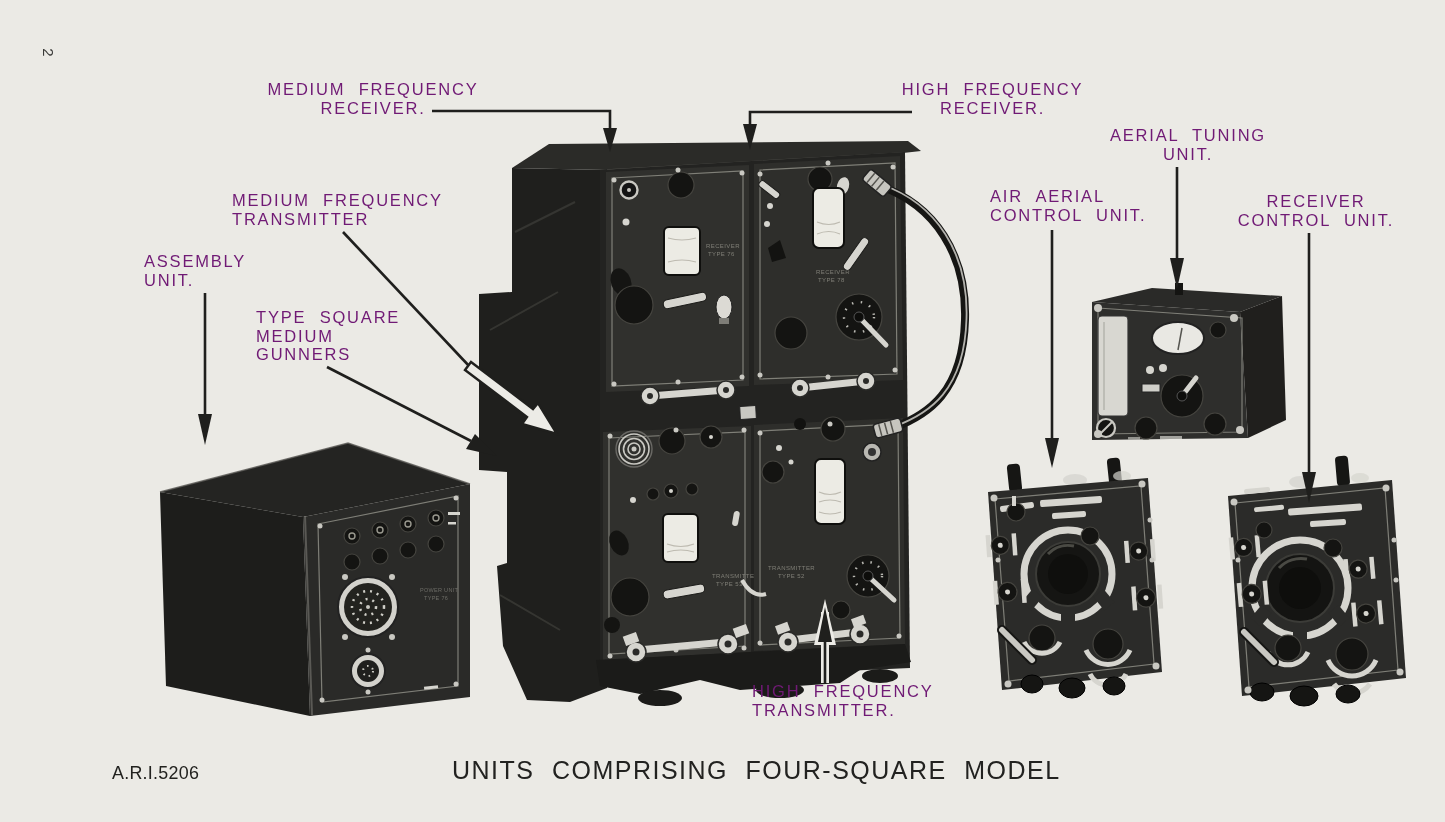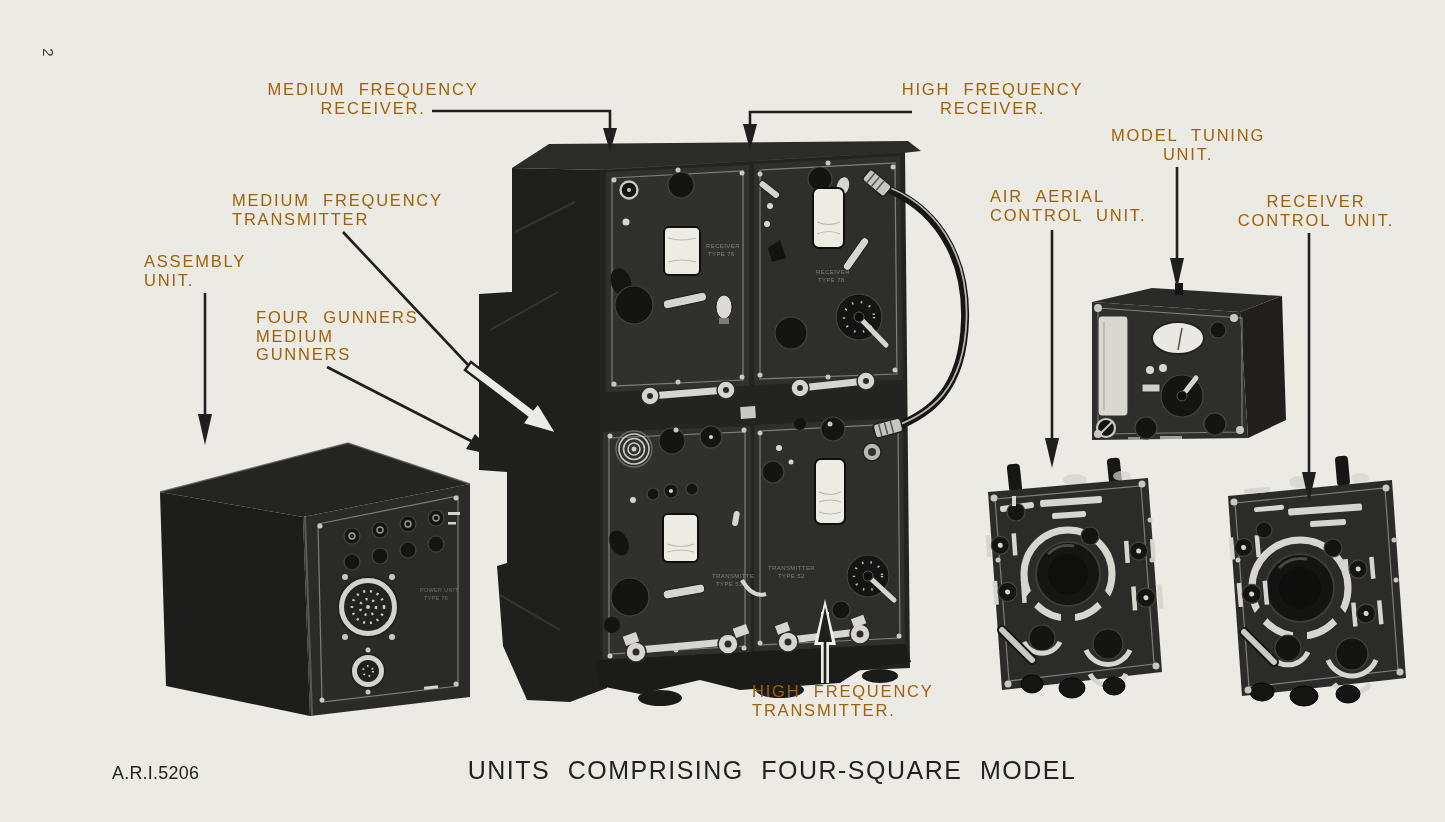--- a/index.html
+++ b/index.html
@@ -4,27 +4,27 @@
 <style>
   html,body{margin:0;padding:0;background:#d8d7d2;}
   .page{
     position:relative;width:1445px;height:822px;margin:0 auto;
     background:#ebeae5;overflow:hidden;
     font-family:"Liberation Sans",sans-serif;
   }
   .artwork{position:absolute;left:0;top:0;}
   .label{
     position:absolute;font-size:16.5px;letter-spacing:1.8px;word-spacing:7px;
-    line-height:18.5px;color:#a16207;white-space:nowrap;font-weight:500;
+    line-height:18.5px;color:#701a75;white-space:nowrap;font-weight:500;
   }
   .label.center{text-align:center;}
   .label.left{text-align:left;}
   .caption{
     position:absolute;font-size:25px;letter-spacing:1.5px;word-spacing:9px;
-    color:#222220;text-align:center;font-weight:500;transform:scaleY(1.02);
+    color:#222220;text-align:left;font-weight:500;transform:scaleY(1.02);
   }
   .ref{
     position:absolute;font-size:19px;color:#22221f;letter-spacing:.3px;
     transform:scaleX(.94);transform-origin:left;
   }
   .pagenum{
     position:absolute;font-size:15px;color:#3a3a38;
     transform:rotate(90deg);
   }
   
@@ -476,21 +476,21 @@
     <div>MEDIUM FREQUENCY</div>
     <div>RECEIVER.</div>
   </div>
 
   <div class="label center" style="left:885px;top:80px;width:215px">
     <div>HIGH FREQUENCY</div>
     <div>RECEIVER.</div>
   </div>
 
   <div class="label center" style="left:1098px;top:126px;width:180px">
-    <div>MODEL TUNING</div>
+    <div>AERIAL TUNING</div>
     <div>UNIT.</div>
   </div>
 
   <div class="label left" style="left:990px;top:187px;width:180px">
     <div>AIR AERIAL</div>
     <div>CONTROL UNIT.</div>
   </div>
 
   <div class="label center" style="left:1226px;top:192px;width:180px">
     <div>RECEIVER</div>
@@ -501,21 +501,21 @@
     <div>MEDIUM FREQUENCY</div>
     <div>TRANSMITTER</div>
   </div>
 
   <div class="label left" style="left:144px;top:252px;width:160px">
     <div>ASSEMBLY</div>
     <div>UNIT.</div>
   </div>
 
   <div class="label left" style="left:256px;top:308px;width:160px">
-    <div>FOUR GUNNERS</div>
+    <div>TYPE SQUARE</div>
     <div>MEDIUM</div>
     <div>GUNNERS</div>
   </div>
 
   <div class="label left" style="left:752px;top:682px;width:210px">
     <div>HIGH FREQUENCY</div>
     <div>TRANSMITTER.</div>
   </div>
 
   <div class="caption" style="left:452px;top:756px;width:640px">UNITS COMPRISING FOUR-SQUARE MODEL</div>

